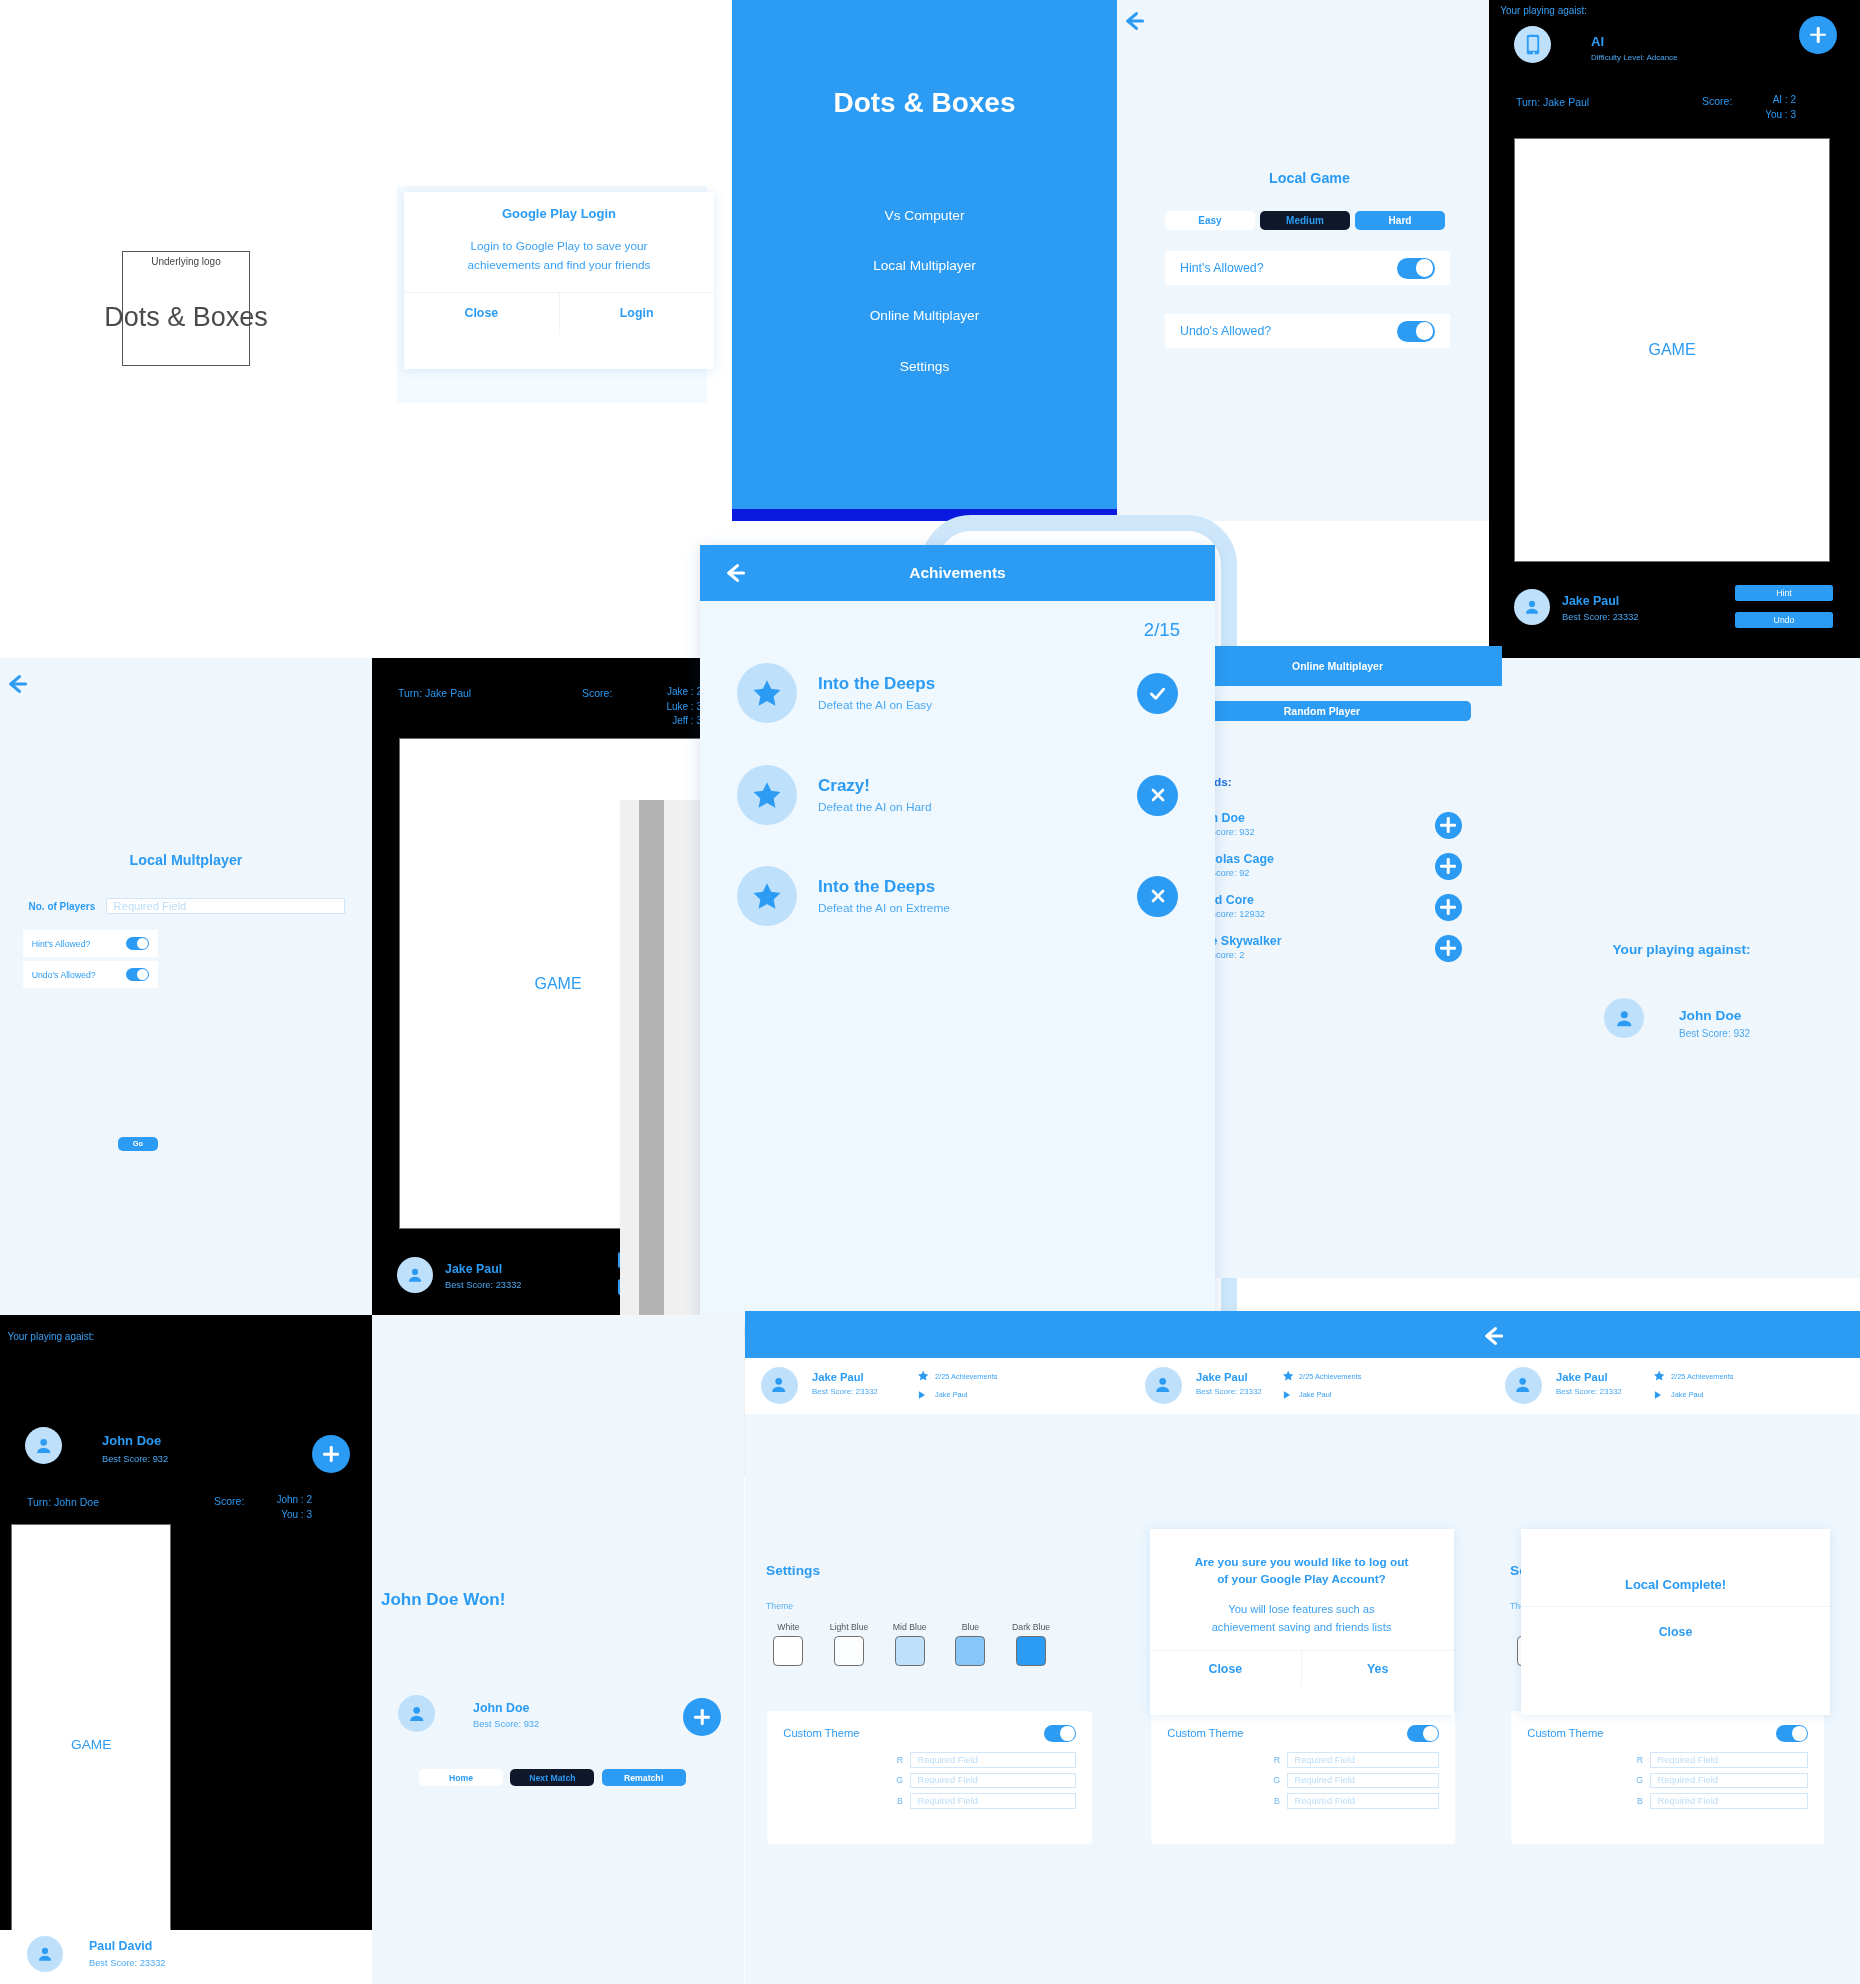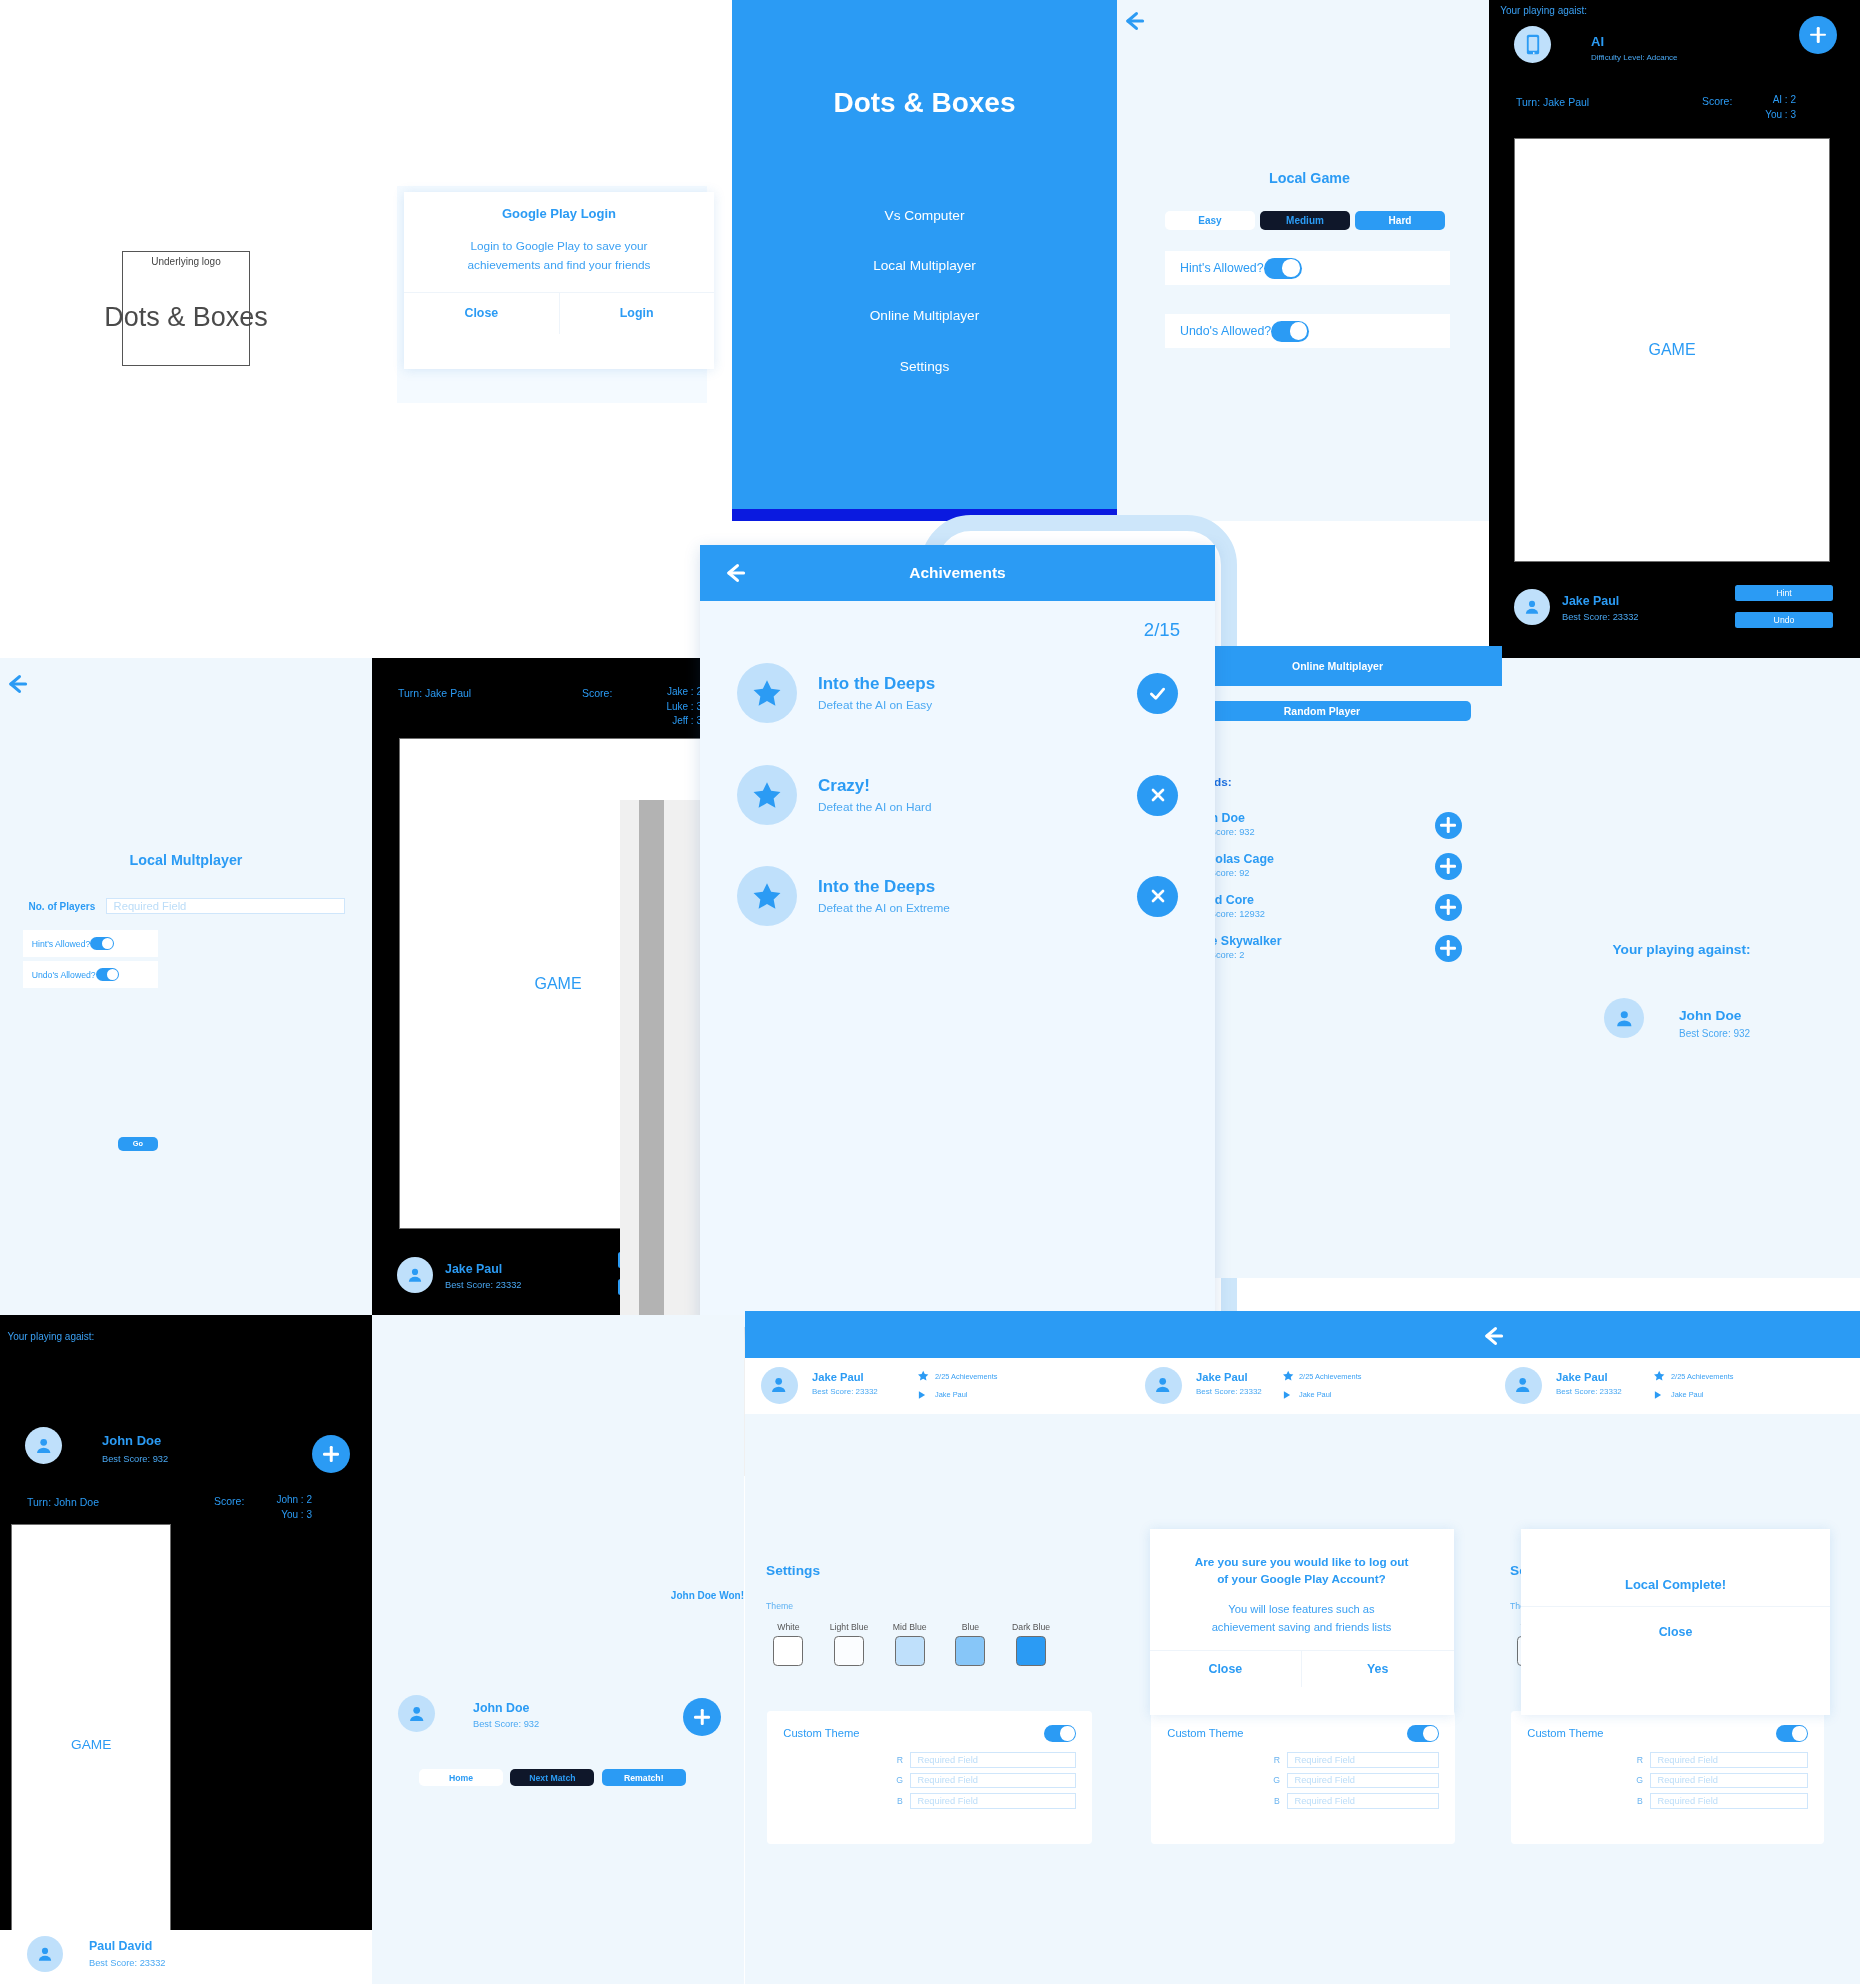--- a/index.html
+++ b/index.html
@@ -17,21 +17,21 @@
   .whitebg { background: #000000; }
 
   .back-arrow { width: 32px; height: 32px; position: relative; cursor:pointer; }
   .back-arrow svg { width: 32px; height: 32px; display:block; }
 
   
   .switch { width: 38px; height: 21px; border-radius: 10.5px; background:#2b9bf4; position: relative; flex:none; }
   .switch .knob { position:absolute; top:1.9px; right:1.9px; width:17.4px; height:17.4px; border-radius:50%; background:#fff; }
 
   .settings-row {
-    background:#fff; display:flex; align-items:center; justify-content:flex-start;
+    background:#fff; display:flex; align-items:center; justify-content:space-between;
     padding: 0 15px; height: 34px;
   }
   .settings-row .lbl { font-size: 12.4px; color:#2b9bf4; }
 
   .pill { border-radius: 5px; font-weight: bold; font-size: 10px; display:flex; align-items:center; justify-content:center; }
   .pill.white { background:#fff; color:#2b9bf4; }
   .pill.light { background:#0f172a; color:#2b9bf4; }
   .pill.solid { background:#2b9bf4; color:#fff; }
 
   .avatar { border-radius:50%; background:#bfe0fb; display:flex; align-items:center; justify-content:center; flex:none; }
@@ -429,21 +429,21 @@
       <svg width="16" height="16" viewBox="0 0 26 26">
           <circle cx="13" cy="8" r="5" fill="#2b9bf4"></circle>
           <path d="M3 24 a10 8 0 0 1 20 0z" fill="#2b9bf4"></path>
         </svg>
     </div>
     <div class="player-name" style="position:absolute;left:89px;top:9.3px;">Paul David</div>
     <div class="player-score" style="position:absolute;left:89px;top:27px;">Best Score: 23332</div>
   </div>
 
   <div class="panel lightbg" style="left:372px;top:1315px;width:372px;height:670px;">
-    <div style="position:absolute;left:0;top:275px;width:372px;text-align:right;font-size:10px;font-weight:bold;color:#2b9bf4;">John Doe Won!</div>
+    <div style="position:absolute;left:0;top:275px;width:372px;text-align:left;font-size:17px;font-weight:bold;color:#2b9bf4;padding-left:9px;">John Doe Won!</div>
 
     <div class="avatar" style="position:absolute;left:26px;top:380px;width:37px;height:37px;">
       <svg width="17.4" height="17.4" viewBox="0 0 26 26">
           <circle cx="13" cy="8" r="5" fill="#2b9bf4"></circle>
           <path d="M3 24 a10 8 0 0 1 20 0z" fill="#2b9bf4"></path>
         </svg>
     </div>
     <div class="player-name" style="position:absolute;left:101px;top:386px;">John Doe</div>
     <div class="player-score" style="position:absolute;left:101px;top:403px;">Best Score: 932</div>
 

